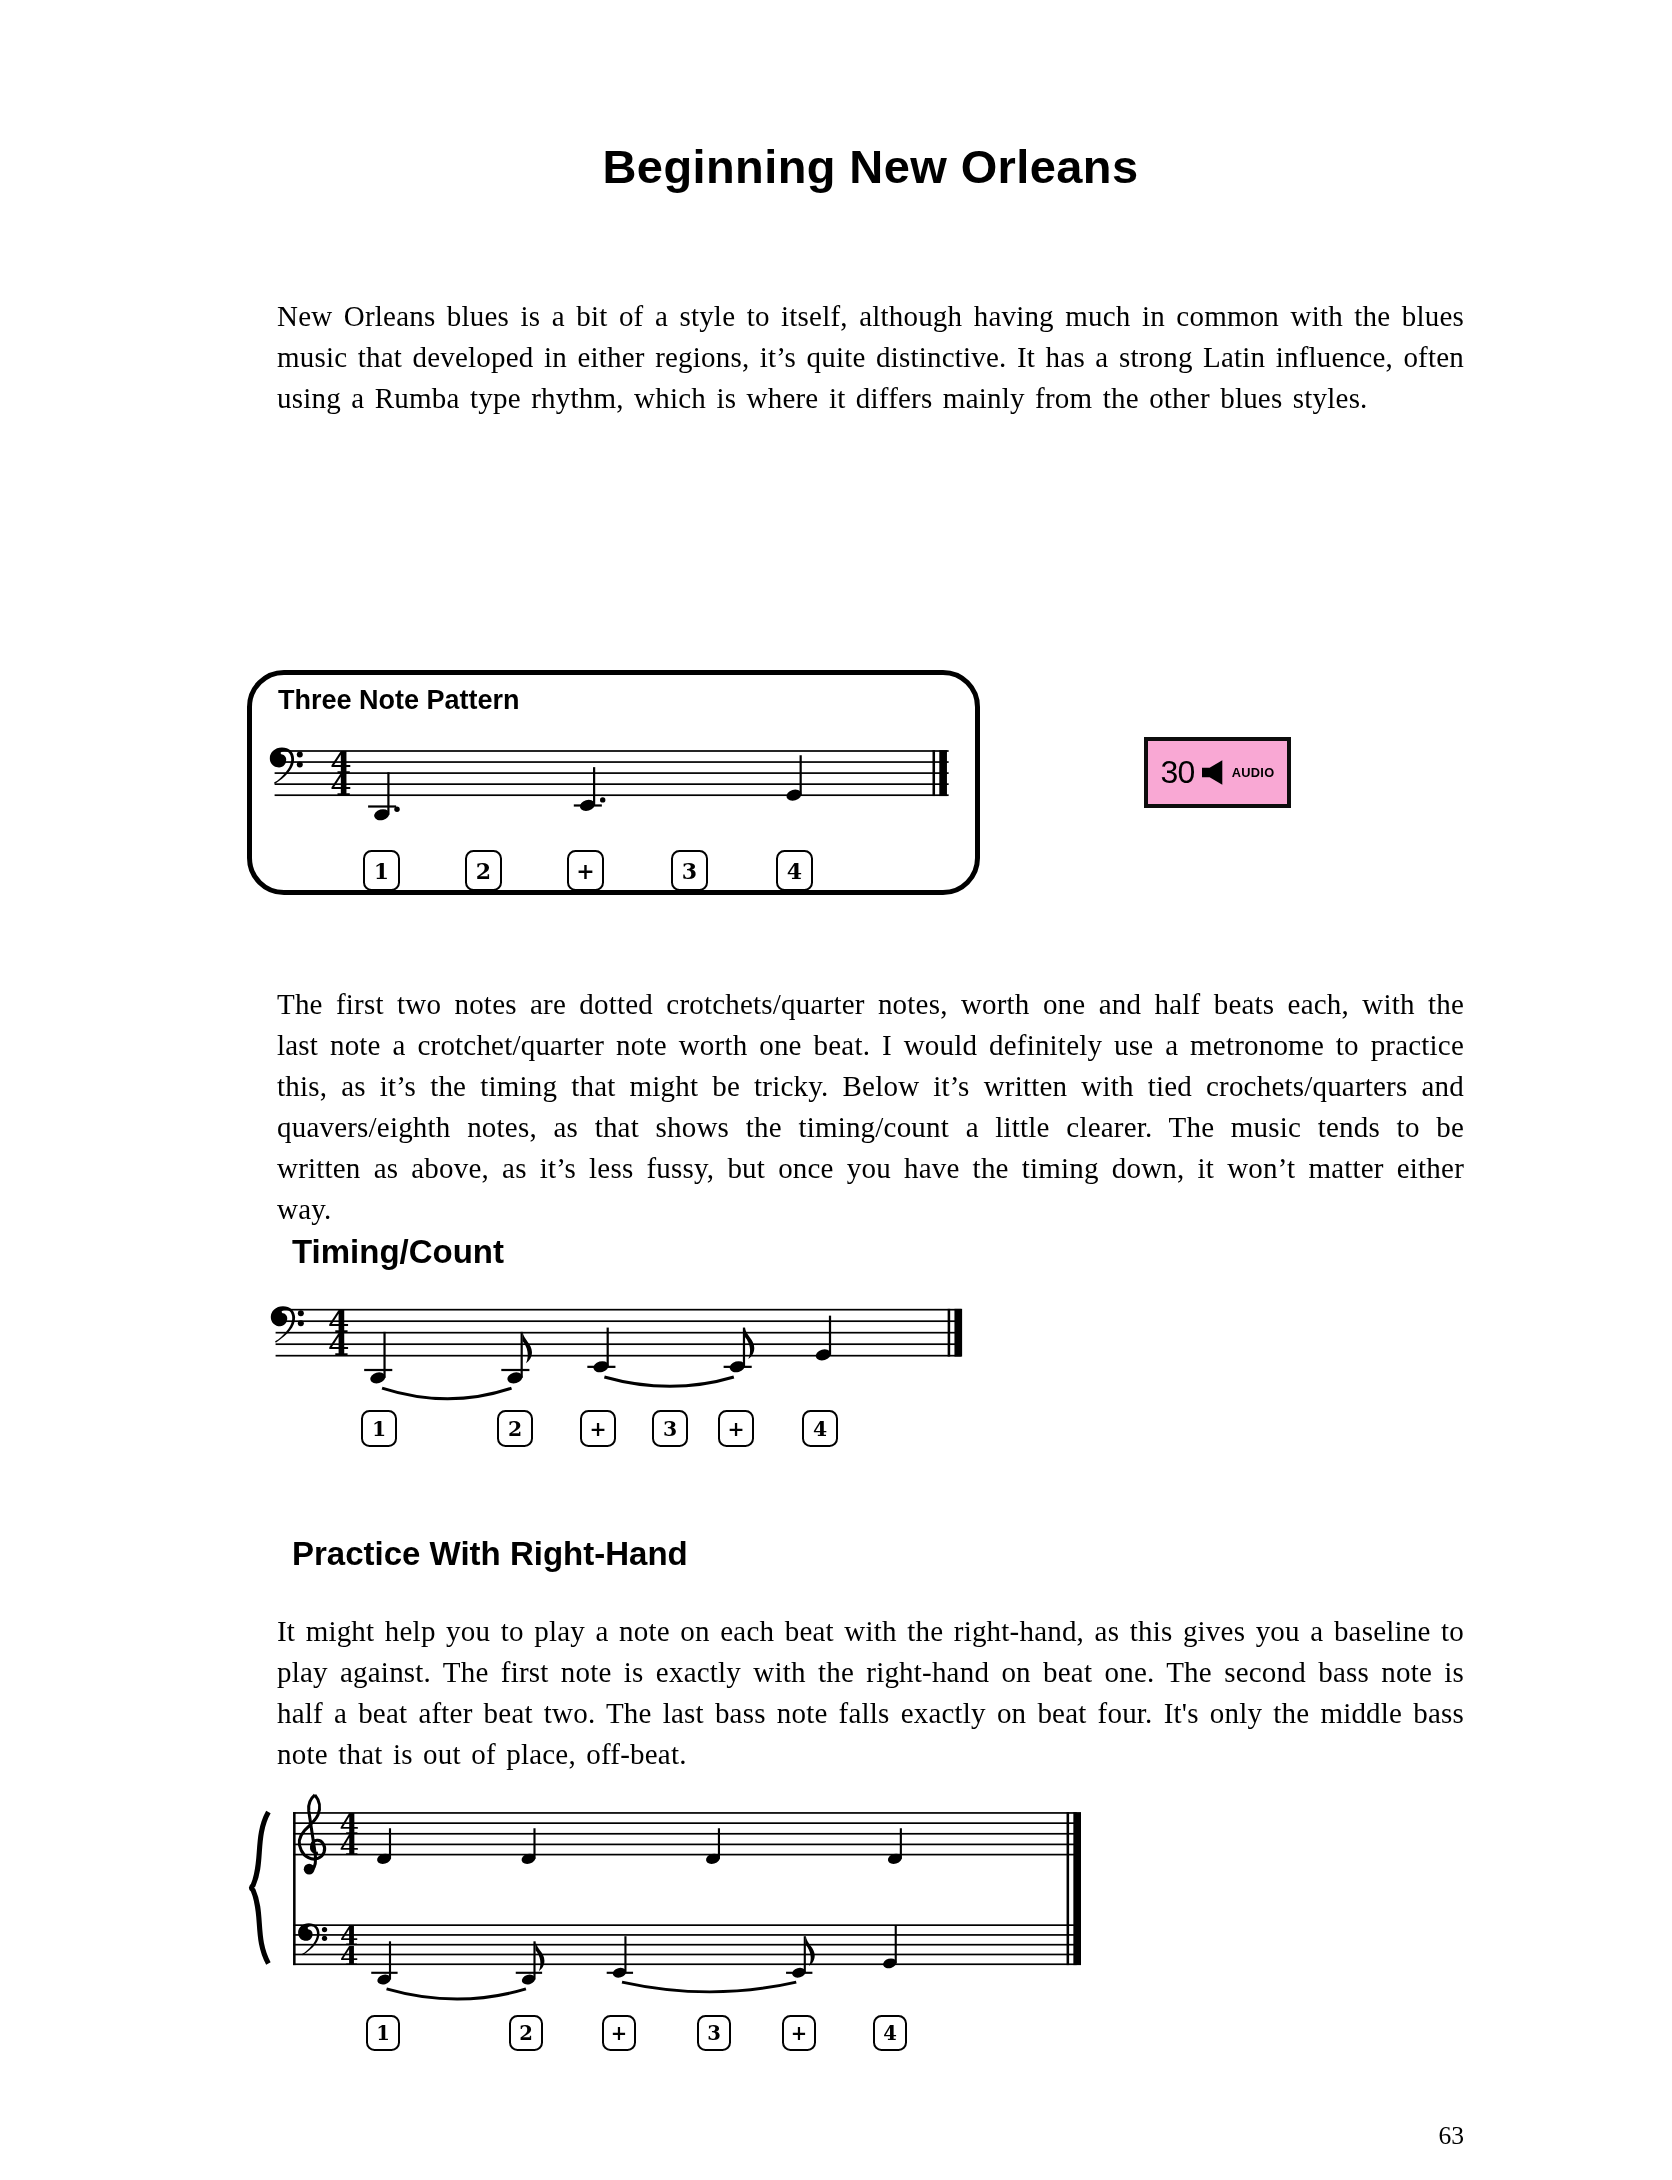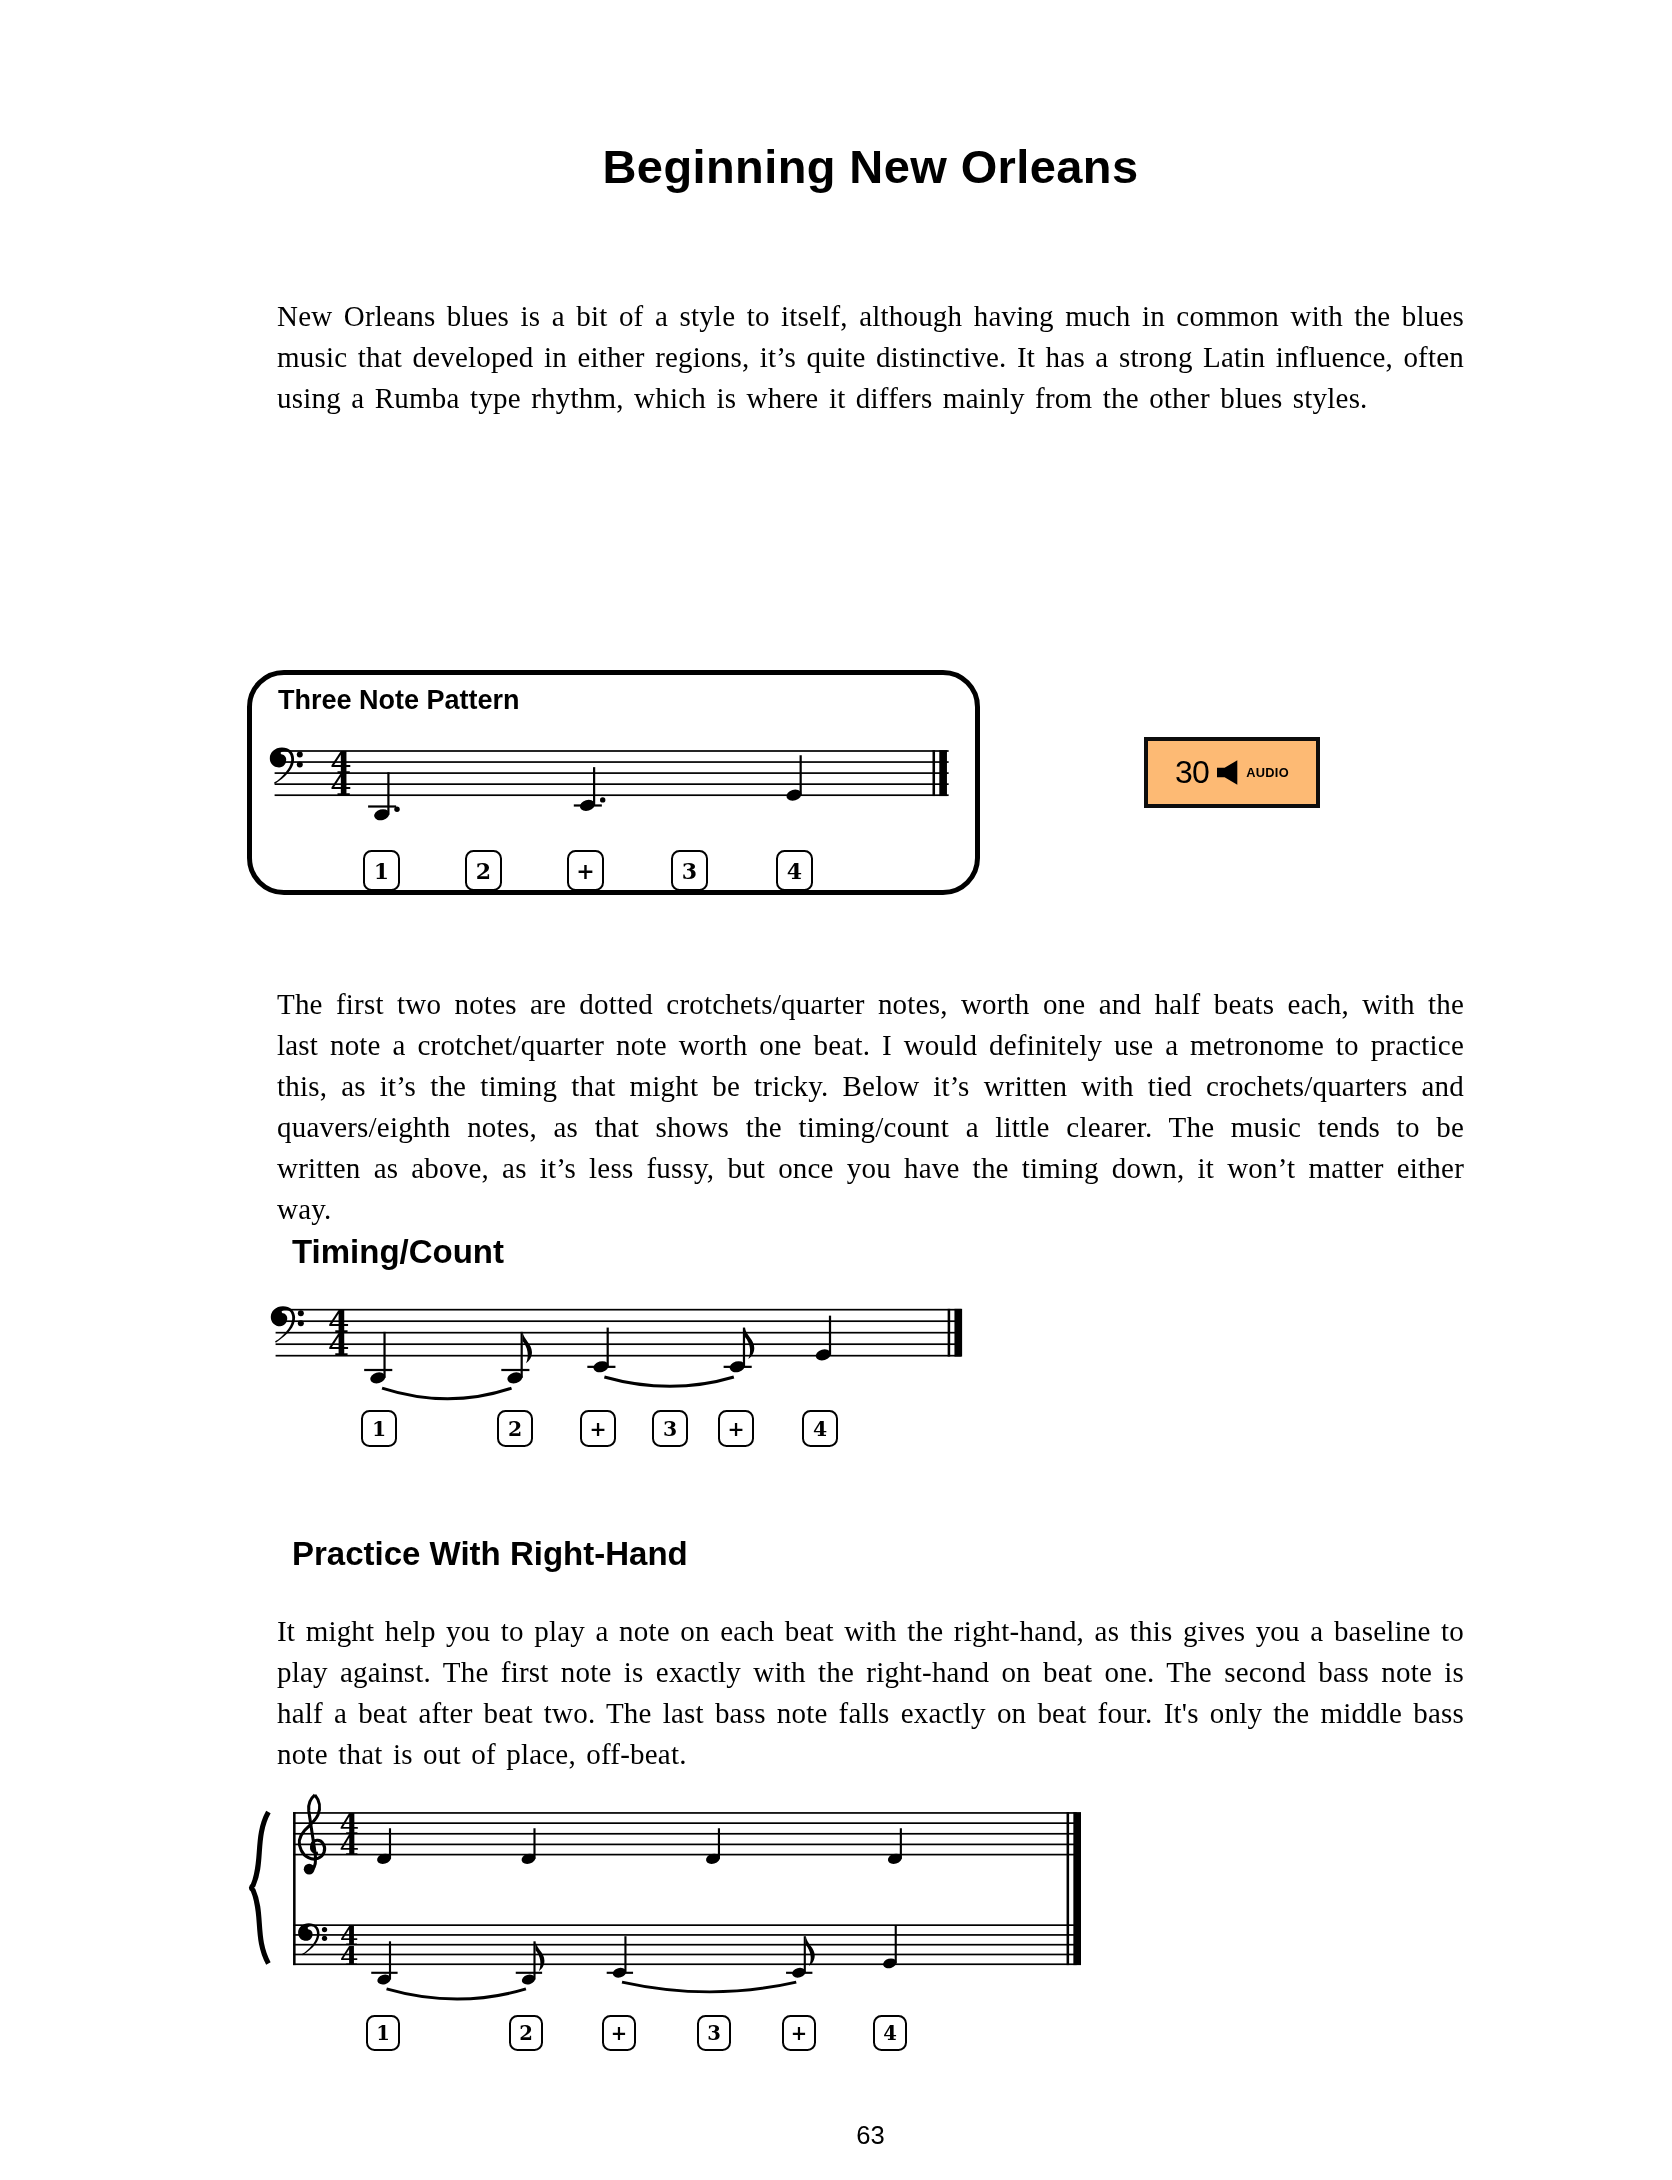--- a/index.html
+++ b/index.html
@@ -11,23 +11,23 @@
   .para{position:absolute;left:277px;width:1187px;font-size:29px;line-height:41px;
         text-align:justify;letter-spacing:0.2px;word-spacing:3px;}
   .p1{top:223px;} .p2{top:428px;} .p3{top:911px;} .p4{top:1538px;}
   .h2{position:absolute;left:292px;font-family:"Liberation Sans",sans-serif;
       font-weight:bold;font-size:33px;}
   .h-timing{top:1189px;} .h-practice{top:1491px;}
   .pattern-box{position:absolute;left:247px;top:626px;width:733px;height:225px;
         border:5.1px solid #000;border-radius:37px;box-sizing:border-box;}
   .pattern-title{position:absolute;left:278px;top:641px;font-family:"Liberation Sans",sans-serif;
         font-weight:bold;font-size:27px;}
-  .audio-badge{position:absolute;left:1144px;top:693px;width:176px;height:71px;
+  .audio-badge{position:absolute;left:1144px;top:693px;width:147px;height:71px;
         border:4.3px solid #0d0d0d;box-sizing:border-box;display:flex;align-items:center;
-        justify-content:center;gap:7.7px;background:#fdba74;}
+        justify-content:center;gap:7.7px;background:#f9a8d4;}
   .audio-num{font-family:"Liberation Sans",sans-serif;font-size:32px;letter-spacing:-0.9px;}
   .audio-label{font-family:"Liberation Sans",sans-serif;font-weight:bold;font-size:12.8px;
         letter-spacing:0.3px;}
   .mus{position:absolute;}
   #mus1{left:256px;top:690px;} #mus2{left:256px;top:1252px;} #mus3{left:247px;top:1746px;}
   .counts{position:absolute;left:0;top:0;width:100%;height:0;}
   .cbox{position:absolute;box-sizing:border-box;border:2.6px solid #000;border-radius:8.5px;
         display:flex;align-items:center;justify-content:center;background:#fff;
         font-family:"DejaVu Serif",serif;font-weight:600;}
   .counts-a{top:806px;} .counts-a .cbox{width:37px;height:41px;font-size:22px;}
@@ -35,22 +35,22 @@
   .counts-a .cbox:nth-of-type(3){left:567px;} .counts-a .cbox:nth-of-type(4){left:671px;}
   .counts-a .cbox:nth-of-type(5){left:776px;}
   .counts-b{top:1366px;} .counts-b .cbox{width:36px;height:37px;font-size:20.4px;}
   .counts-b .cbox:nth-of-type(1){left:361px;} .counts-b .cbox:nth-of-type(2){left:497px;}
   .counts-b .cbox:nth-of-type(3){left:580px;} .counts-b .cbox:nth-of-type(4){left:652px;}
   .counts-b .cbox:nth-of-type(5){left:718px;} .counts-b .cbox:nth-of-type(6){left:802px;}
   .counts-c{top:1971px;} .counts-c .cbox{width:34px;height:36px;font-size:19.6px;}
   .counts-c .cbox:nth-of-type(1){left:366px;} .counts-c .cbox:nth-of-type(2){left:509px;}
   .counts-c .cbox:nth-of-type(3){left:602px;} .counts-c .cbox:nth-of-type(4){left:697px;}
   .counts-c .cbox:nth-of-type(5){left:782px;} .counts-c .cbox:nth-of-type(6){left:873px;}
-  .page-num{position:absolute;left:277px;top:2077px;width:1187px;text-align:center;
-        font-family:Liberation Sans, sans-serif;font-size:25.6px;}
+  .page-num{position:absolute;left:277px;top:2077px;width:1187px;text-align:right;
+        font-family:Liberation Serif, serif;font-size:25.6px;}
   .meter{font-family:"DejaVu Serif",serif;font-weight:bold;}
 </style>
 </head>
 <body>
 
 <div class="page">
 
   <svg width="0" height="0" style="position:absolute" aria-hidden="true">
     <defs>
       <g id="bclef">

